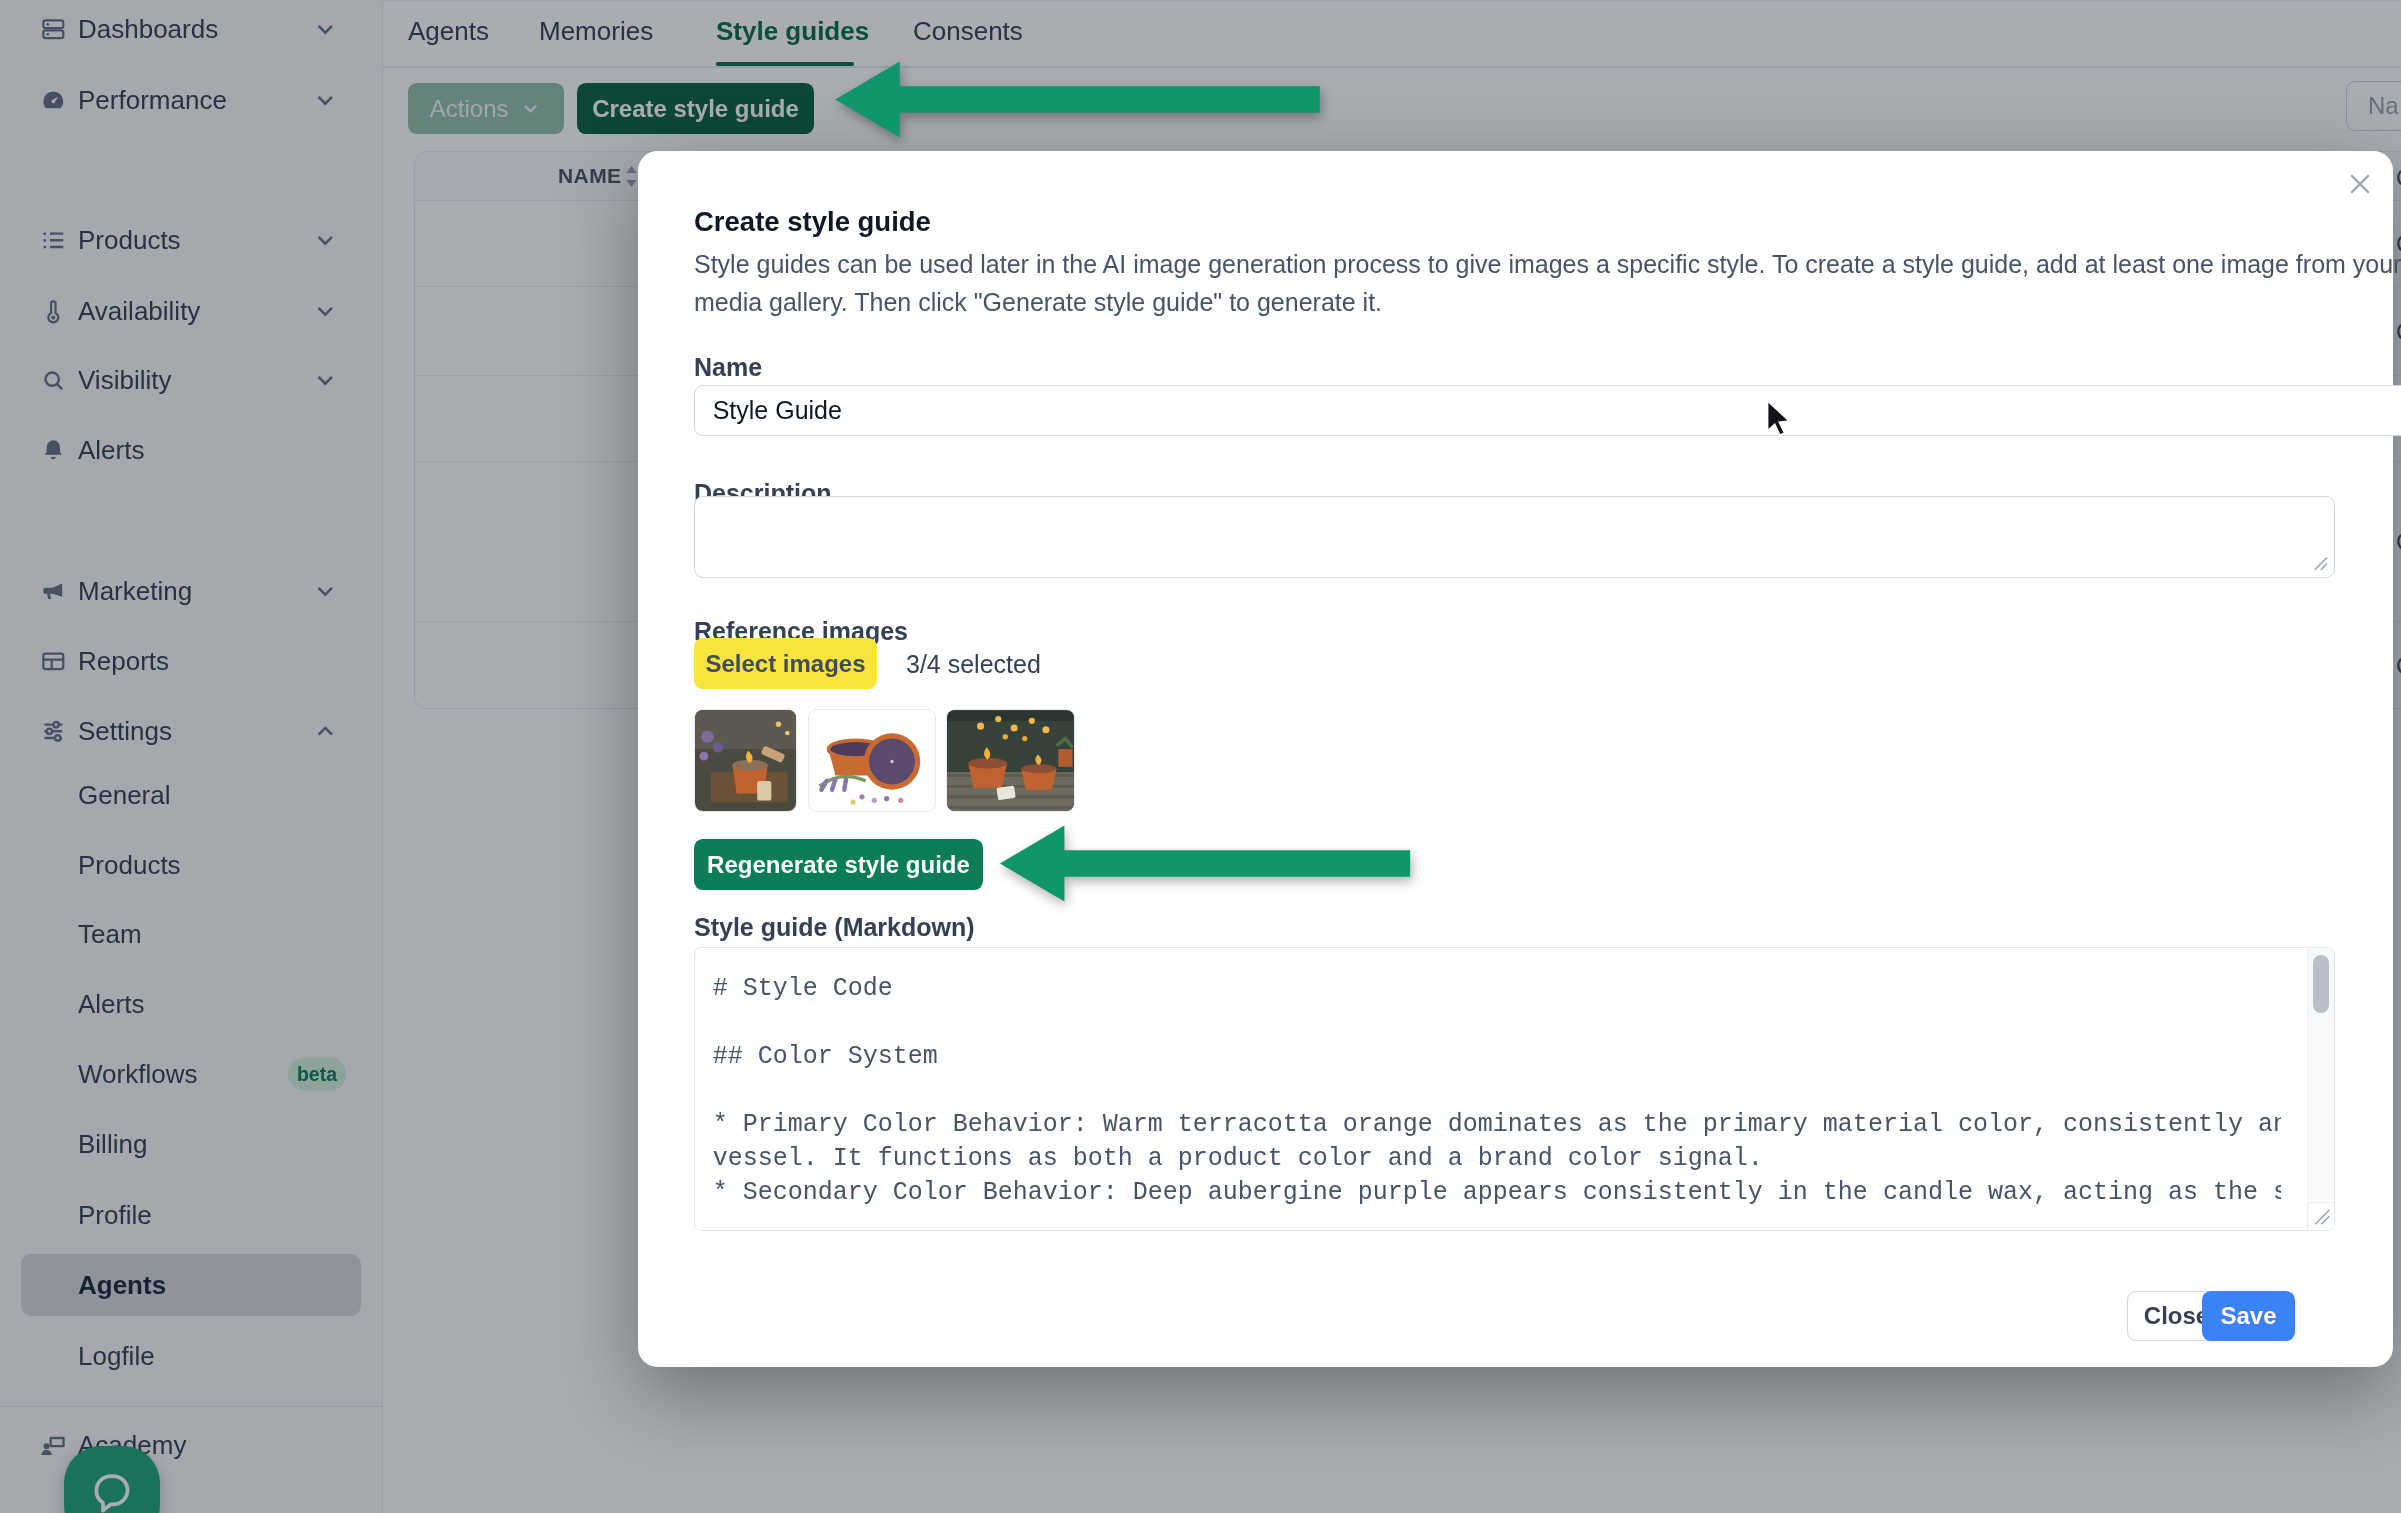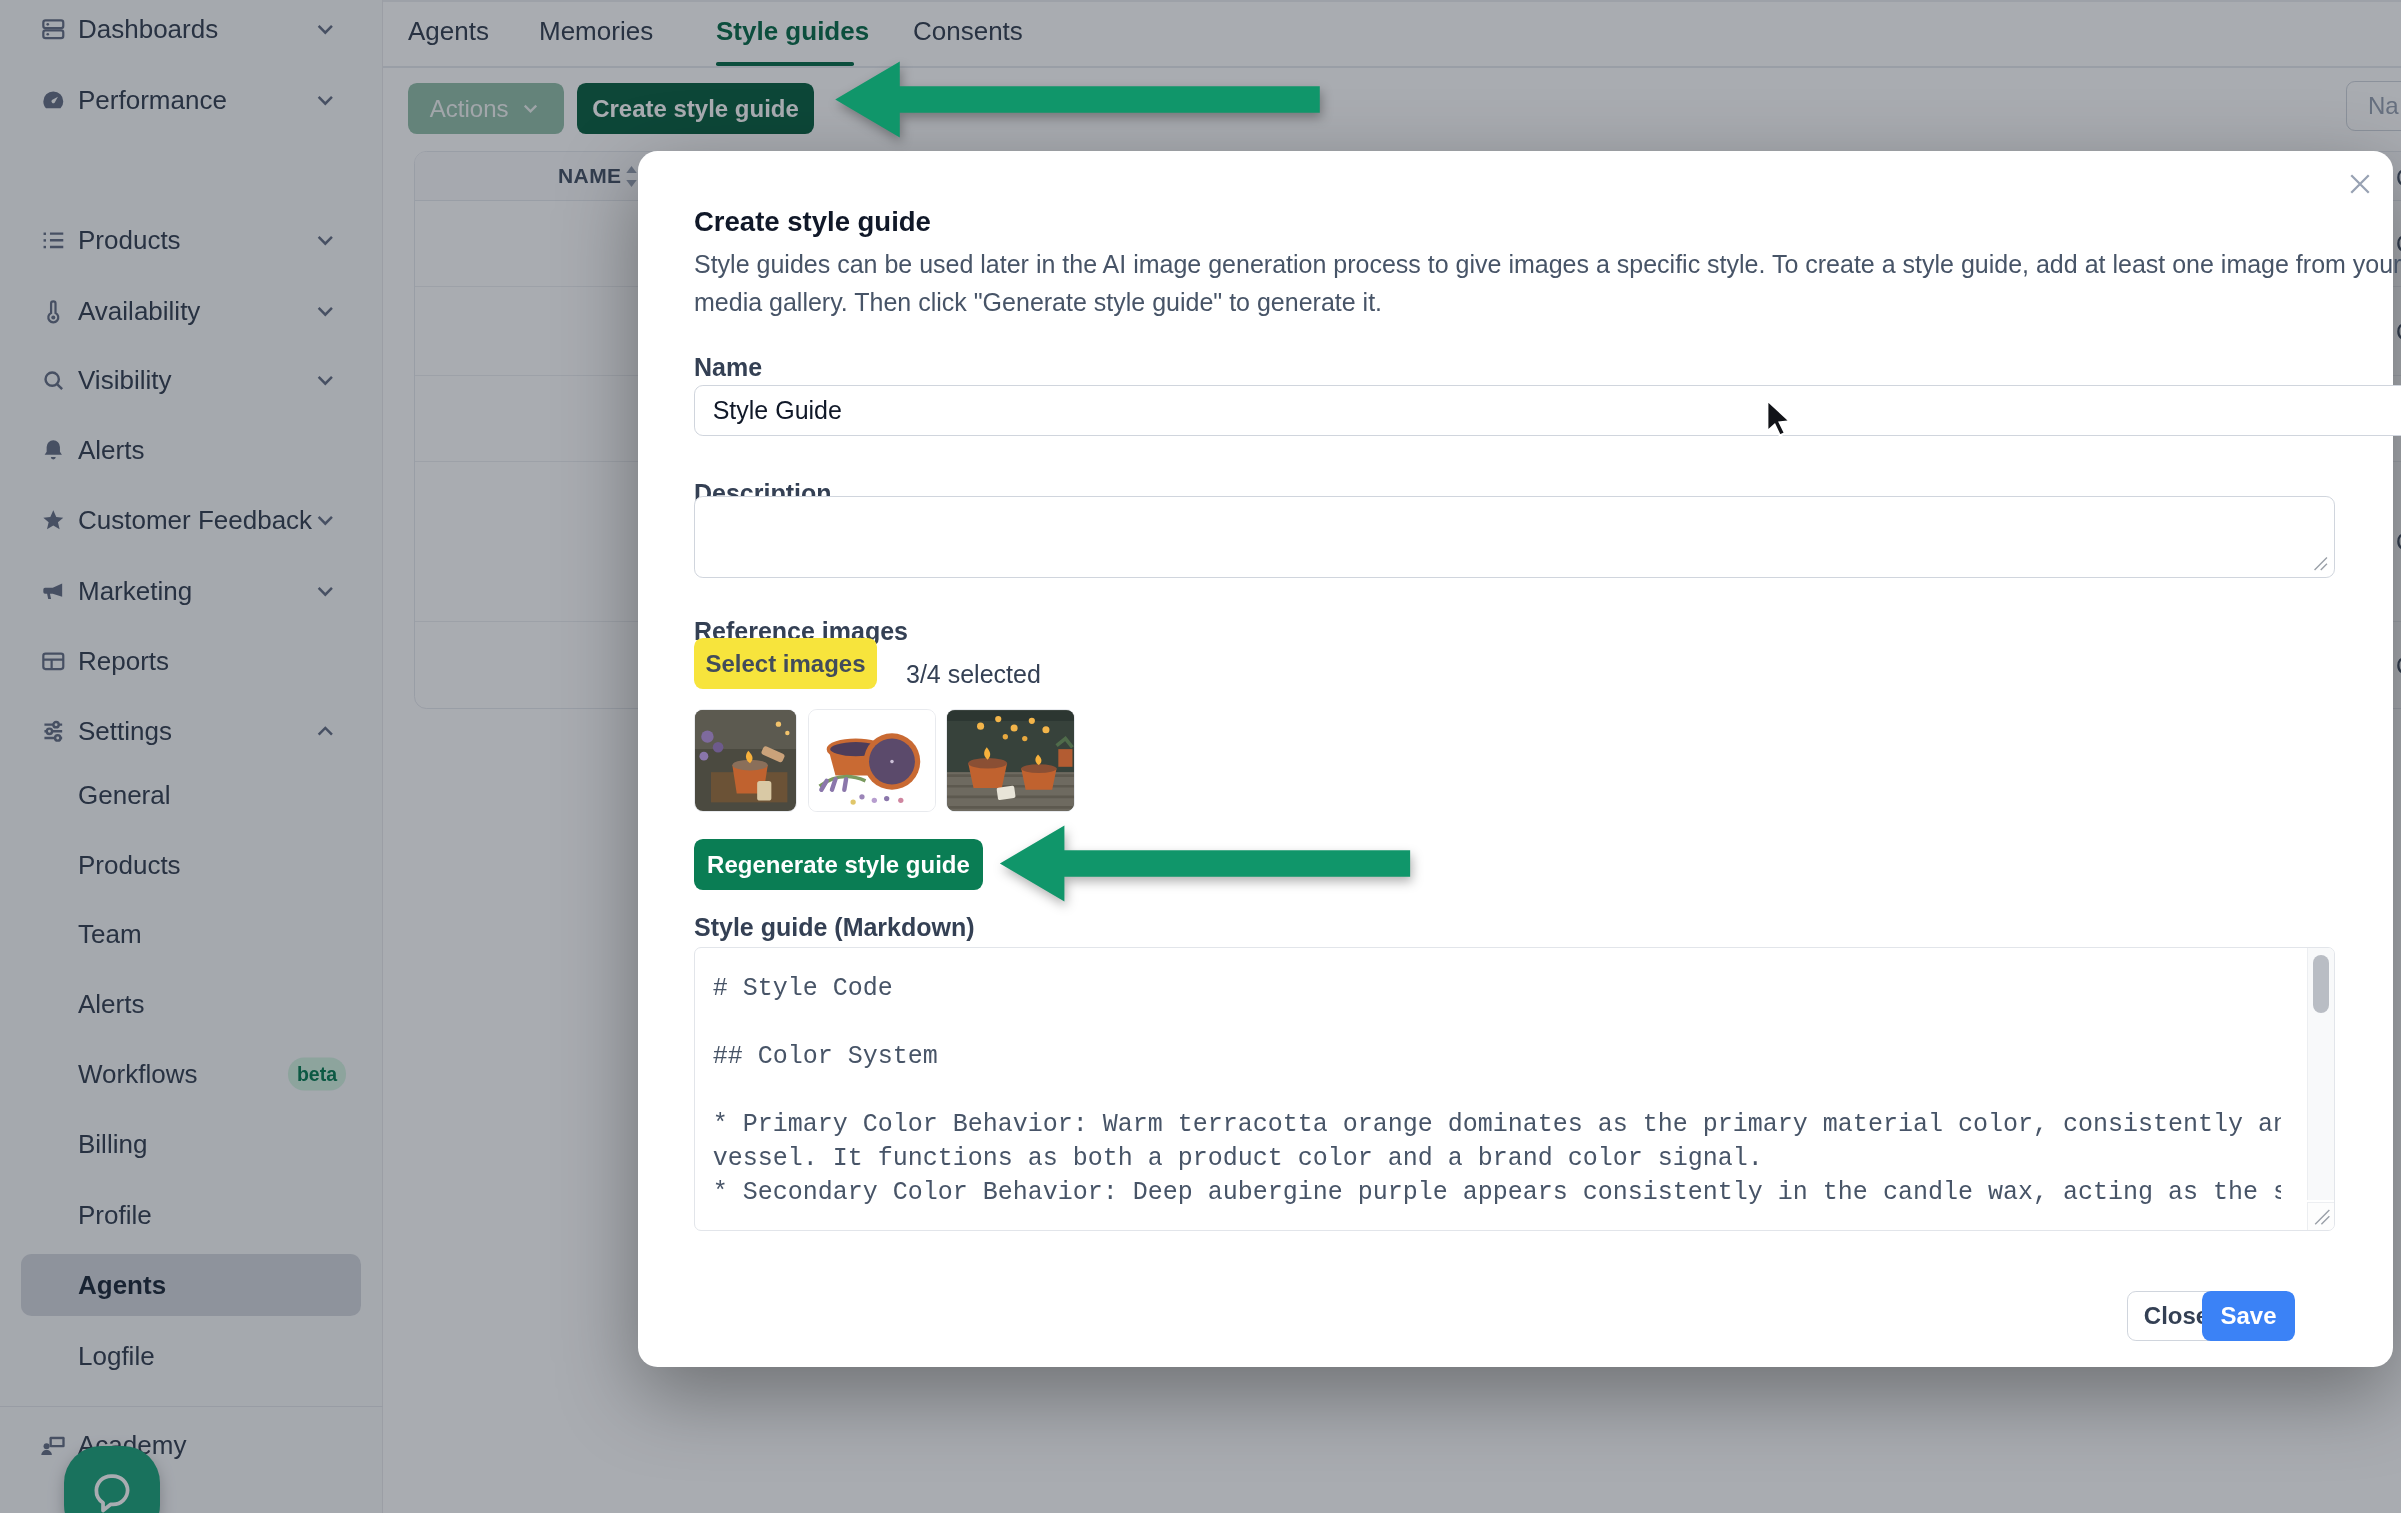--- a/index.html
+++ b/index.html
@@ -56,21 +56,21 @@
     box-shadow:0 26.6px 80px rgba(0,0,0,.35); z-index:20; }
   #modal-close { position:absolute; left:1703px; top:14px; width:37px; height:37px; display:flex; align-items:center; justify-content:center; cursor:pointer; }
   #modal-title { position:absolute; left:56px; top:55px; font-size:27.5px; font-weight:700; color:#101828; }
   #modal-desc { position:absolute; left:56px; top:94px; font-size:25px; color:#475467; line-height:38px; white-space:pre; }
   .fld-label { position:absolute; left:56px; font-size:25px; font-weight:700; color:#344054; }
   #name-input { position:absolute; left:56px; top:234px; width:1806px; height:51px; border:1.8px solid #d0d5dd; border-radius:8.9px;
     font-size:25px; color:#101828; padding:0 17.7px; outline:none; font-family:inherit; }
   #desc-area { position:absolute; left:56px; top:345px; width:1641px; height:82px; border:1.8px solid #d0d5dd; border-radius:8.9px; background:#fff; }
   .resize-glyph { position:absolute; right:3.5px; bottom:3.5px; width:19.5px; height:19.5px; }
   #select-images-btn { position:absolute; left:56px; top:487px; width:183px; height:51px; background:#f7e43c; color:#424c5b; font-size:24px; border-radius:8.9px; }
-  #selected-count { position:absolute; left:268px; top:499px; font-size:25px; color:#344054;margin-top:10px; }
+  #selected-count { position:absolute; left:268px; top:499px; font-size:25px; color:#344054; }
   .thumb { position:absolute; top:558px; height:103px; border-radius:8.9px; overflow:hidden; border:1.8px solid #e8eaee; cursor:pointer; }
   #thumb-1 { left:56px;  width:103px; }
   #thumb-2 { left:170px; width:128px; }
   #thumb-3 { left:308px; width:129px; }
   #regen-btn { position:absolute; left:56px; top:688px; width:289px; height:51px; background:#0a7d54; color:#fff; font-size:24px; }
   #md-box { position:absolute; left:56px; top:796px; width:1641px; height:284px; border:1.8px solid #e2e5ea; border-radius:7px; background:#fff; overflow:hidden;font-family:Liberation Mono, monospace; }
   #md-lines { position:absolute; left:17.7px; top:24px; width:1568px; height:241px; overflow:hidden;
     font-size:25px; line-height:34px; color:#475467; }
   #md-lines div { white-space:nowrap; min-height:34px; }
   #md-scroll { position:absolute; right:0; top:0; width:26.6px; height:252px; background:#f8f9fa; border-left:1.8px solid #eceef1; }
@@ -163,33 +163,20 @@
         </span>
     </div>
     <div class="side-item" style="top:415px">
       <span class="s-icon">
         <svg width="26.6" height="26.6" viewBox="0 0 24 24" fill="#667085">
             <path d="M12 3a6 6 0 0 0-6 6v4.2L4.2 16h15.6L18 13.2V9a6 6 0 0 0-6-6Z"></path>
             <path d="M9.8 18a2.2 2.2 0 0 0 4.4 0Z"></path>
           </svg>
       </span>
       <span class="s-label">Alerts</span>
-    </div>
-    <div class="side-item" style="top:485px">
-      <span class="s-icon">
-        <svg width="26.6" height="26.6" viewBox="0 0 24 24" fill="#667085">
-            <path d="M12 3l2.7 6 6.3.6-4.8 4.2 1.5 6.2L12 16.6 6.3 20l1.5-6.2L3 9.6 9.3 9Z"></path>
-          </svg>
-      </span>
-      <span class="s-label">Customer Feedback</span>
-      <span class="s-chev">
-          <svg width="26.6" height="26.6" viewBox="0 0 24 24" fill="none" stroke="#667085" stroke-width="2.3">
-            <path d="M6 9l6 6 6-6"></path>
-          </svg>
-        </span>
     </div>
     <div class="side-item" style="top:556px">
       <span class="s-icon">
         <svg width="26.6" height="26.6" viewBox="0 0 24 24" fill="#667085">
             <path d="M20 5v12l-8.5-2.8H9l1 4.8H7.4l-1-4.8H4.5A1.5 1.5 0 0 1 3 12.7v-2.4a1.5 1.5 0 0 1 1.5-1.5h7L20 5Z"></path>
           </svg>
       </span>
       <span class="s-label">Marketing</span>
       <span class="s-chev">
           <svg width="26.6" height="26.6" viewBox="0 0 24 24" fill="none" stroke="#667085" stroke-width="2.3">

